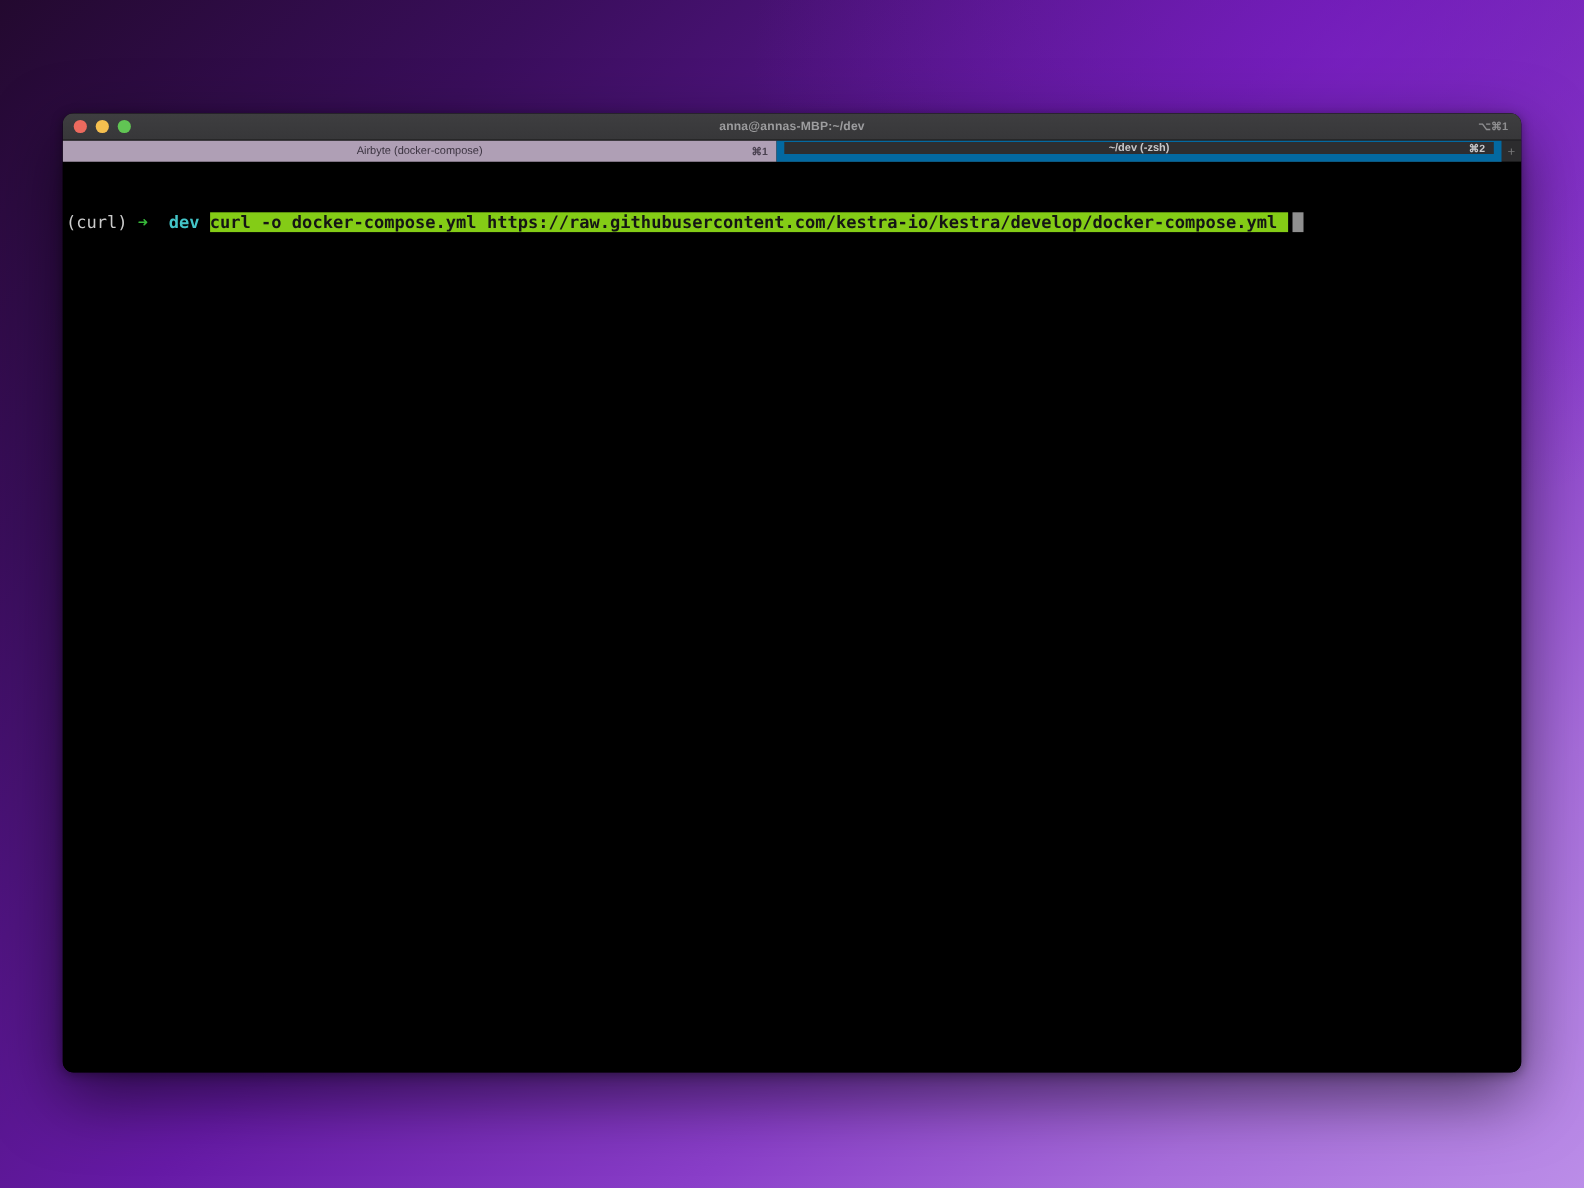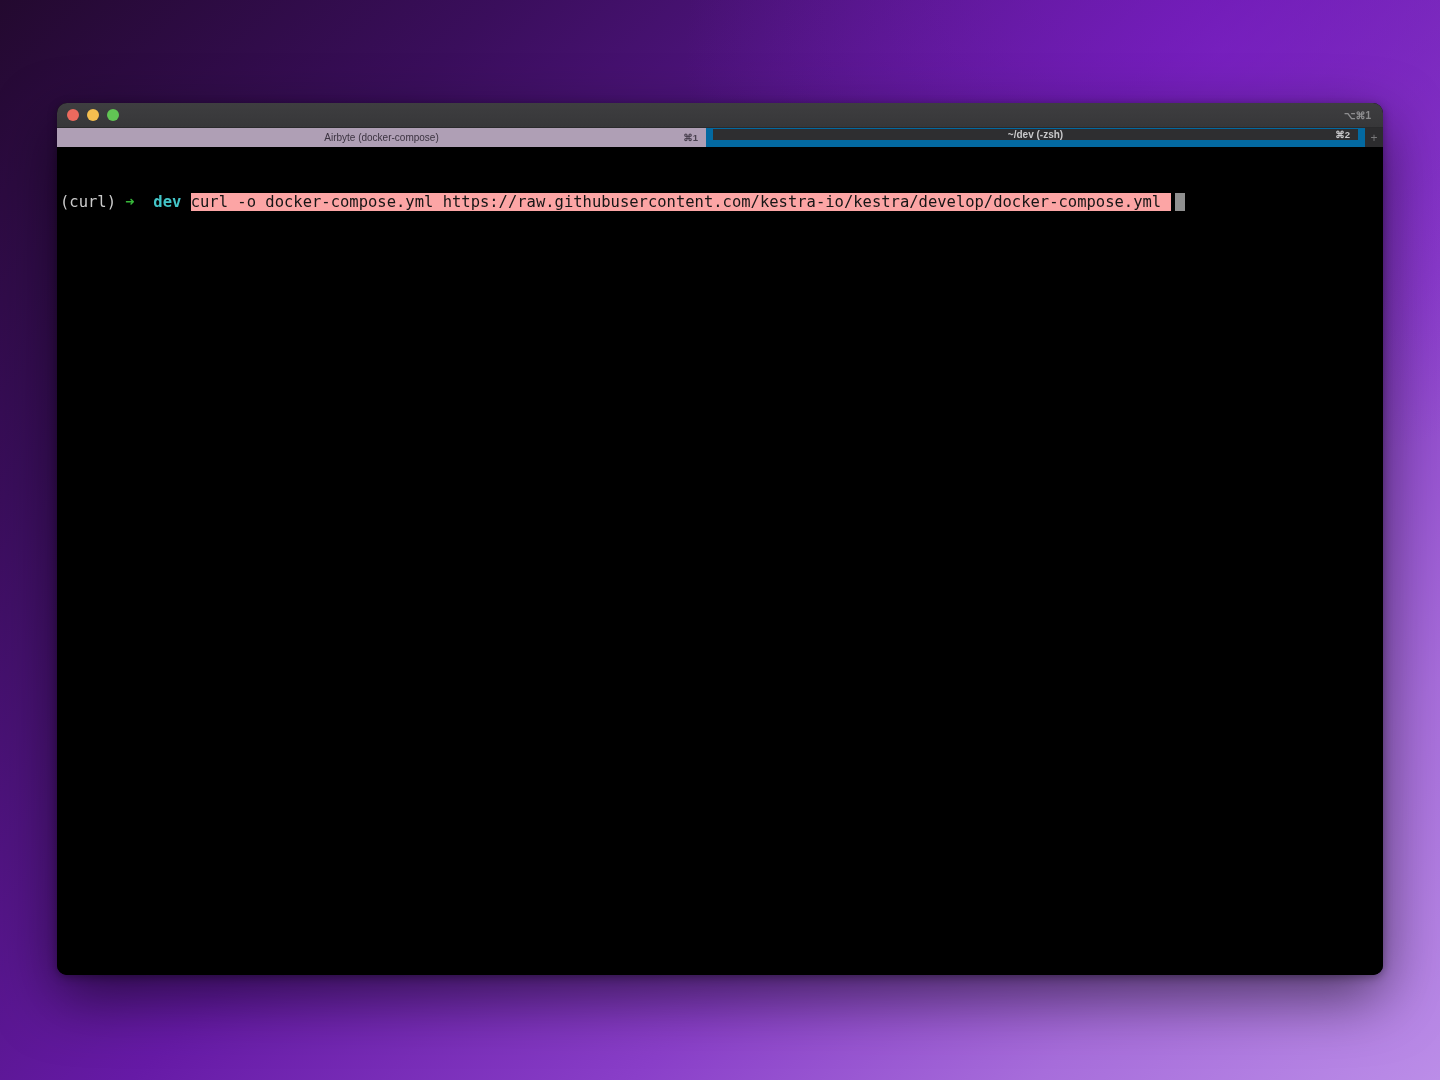--- a/index.html
+++ b/index.html
@@ -125,41 +125,42 @@
     font-family: "DejaVu Sans Mono", "Liberation Mono", monospace;
     font-size: 15.5px;
     line-height: 21px;
     white-space: pre;
     overflow: hidden;
   }
   .term-line { display: block; }
   .seg-env   { color: #cbcbcb; }
   .seg-arrow { color: #37b93a; font-weight: bold; }
   .seg-dir   { color: #43c5c8; font-weight: bold; }
-  .seg-cmd   { background: #fca5a5; color: #151515; }
+  .seg-cmd   { background: #84cc16; color: #151515; font-weight: bold; }
   .cursor-block {
     display: inline-block;
     width: 10px;
     height: 18px;
     background: #8f8f8f;
     margin-left: 4px;
     vertical-align: text-bottom;
   }
 </style>
 </head>
 <body>
 
 <div class="window">
 
   <div class="titlebar">
     <div class="traffic-lights">
       <span class="light close"></span>
       <span class="light min"></span>
       <span class="light zoom"></span>
     </div>
+    <div class="window-title">anna@annas-MBP:~/dev</div>
     <div class="title-shortcut">⌥⌘1</div>
   </div>
 
   <div class="tabbar">
     <div class="tab active">
       <span class="tab-label">Airbyte (docker-compose)</span>
       <span class="tab-shortcut">⌘1</span>
     </div>
     <div class="tab inactive">
       <span class="tab-label">~/dev (-zsh)</span>

